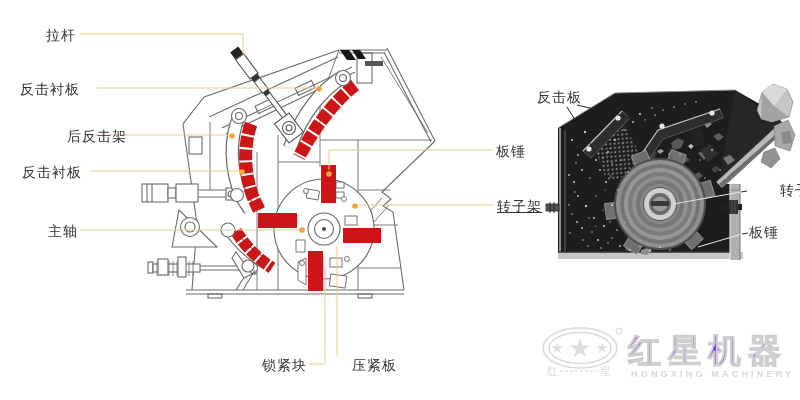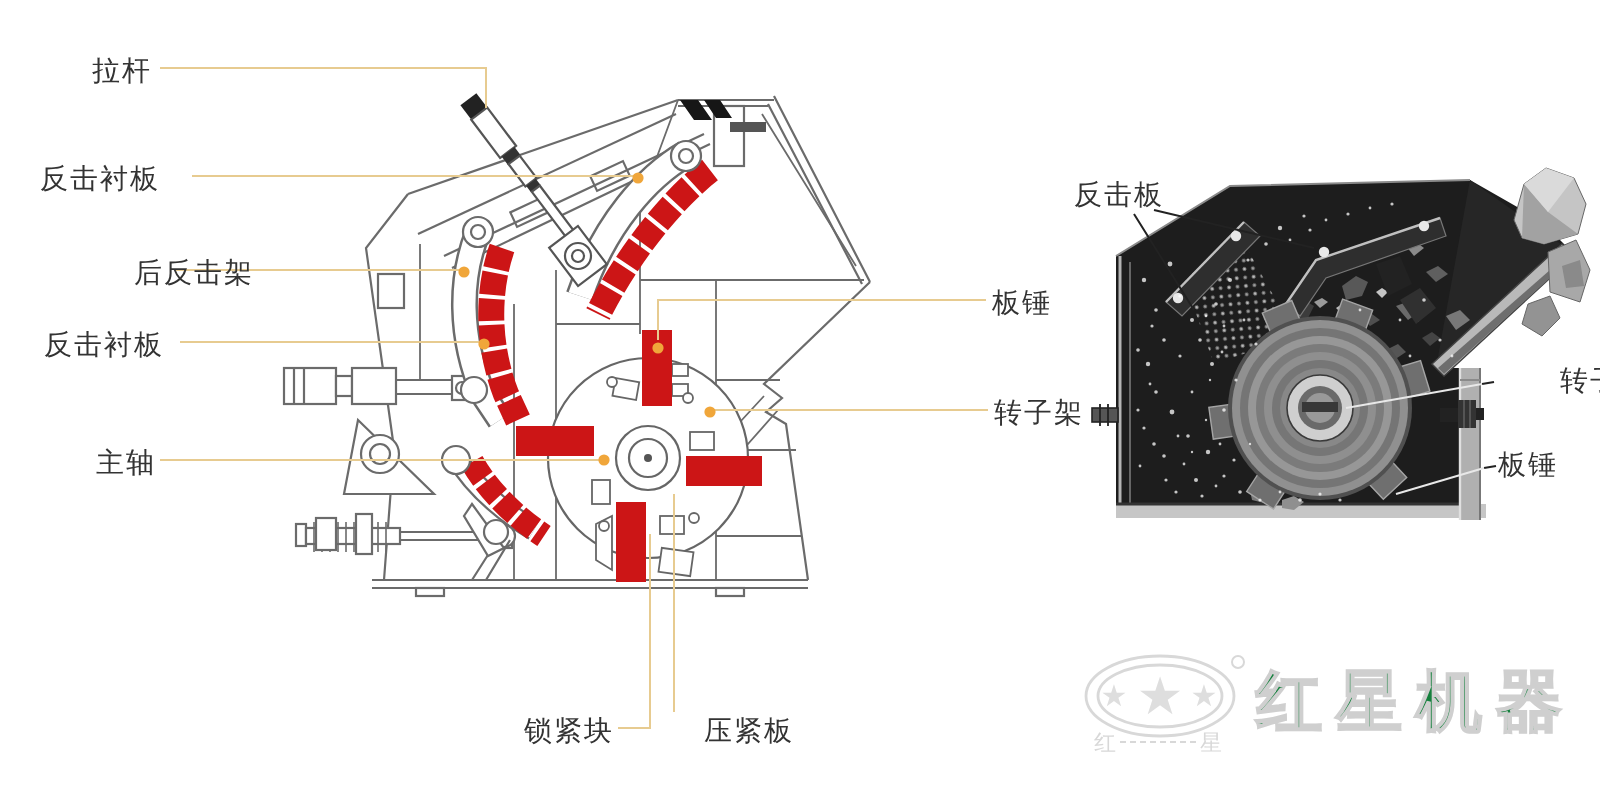--- a/index.html
+++ b/index.html
@@ -1,19 +1,19 @@
 <!DOCTYPE html>
 <html><head>
 <meta charset="utf-8">
 <style>
   html,body{margin:0;padding:0;background:#fff;width:800px;height:400px;overflow:hidden;}
   #stage{position:relative;width:800px;height:400px;font-family:"Liberation Serif",serif;}
   svg{position:absolute;left:0;top:0;}
   .lbl{position:absolute;font-size:14px;color:#333;letter-spacing:1px;white-space:nowrap;}
-  .logo-cn{position:absolute;left:628px;top:329px;font-size:33px;font-weight:bold;color:#15803d;letter-spacing:7px;-webkit-text-stroke:1px #cfcfcf;}
+  .logo-cn{position:absolute;left:628px;top:329px;font-size:33px;font-weight:bold;color:#6d28d9;letter-spacing:7px;-webkit-text-stroke:1px #cfcfcf;}
   .logo-en{position:absolute;left:631px;top:369px;font-size:9px;font-weight:bold;color:#d8d8d8;letter-spacing:3.2px;font-family:"Liberation Sans",sans-serif;}
 </style>
 </head>
 <body>
 
 <div id="stage">
 <svg width="800" height="400" viewBox="0 0 800 400">
   <defs>
     <pattern id="mesh" width="6" height="6" patternUnits="userSpaceOnUse" patternTransform="rotate(40 600 140)">
       <circle cx="1.5" cy="1.5" r="0.9" fill="#b9b9b9"></circle>
@@ -369,21 +369,22 @@
 </svg>
 
 <div class="lbl" style="left:46px;top:27px;text-align:center;">拉杆</div>
 <div class="lbl" style="left:20px;top:81px;">反击衬板</div>
 <div class="lbl" style="left:20px;top:128px;margin-left:47px;">后反击架</div>
 <div class="lbl" style="left:22px;top:164px;text-align:center;">反击衬板</div>
 <div class="lbl" style="left:48px;top:223px;">主轴</div>
 <div class="lbl" style="left:262px;top:357px;">锁紧块</div>
 <div class="lbl" style="left:352px;top:357px;">压紧板</div>
 <div class="lbl" style="left:496px;top:143px;">板锤</div>
-<div class="lbl" style="left:497px;top:198px;">转子架</div>
+<div class="lbl" style="left:497px;top:198px;text-decoration:underline;">转子架</div>
 <div class="lbl" style="left:537px;top:89px;text-align:center;">反击板</div>
 <div class="lbl" style="left:780px;top:182px;">转子</div>
 <div class="lbl" style="left:749px;top:224px;">板锤</div>
 
 <div class="lbl" style="left:547px;top:364px;font-size:11px;color:#d8d8d8;">红</div>
 <div class="lbl" style="left:600px;top:364px;font-size:11px;color:#d8d8d8;">星</div>
 <div class="logo-cn">红星机器</div>
+<div class="logo-en">HONGXING MACHINERY</div>
 </div>
 
 </body></html>

